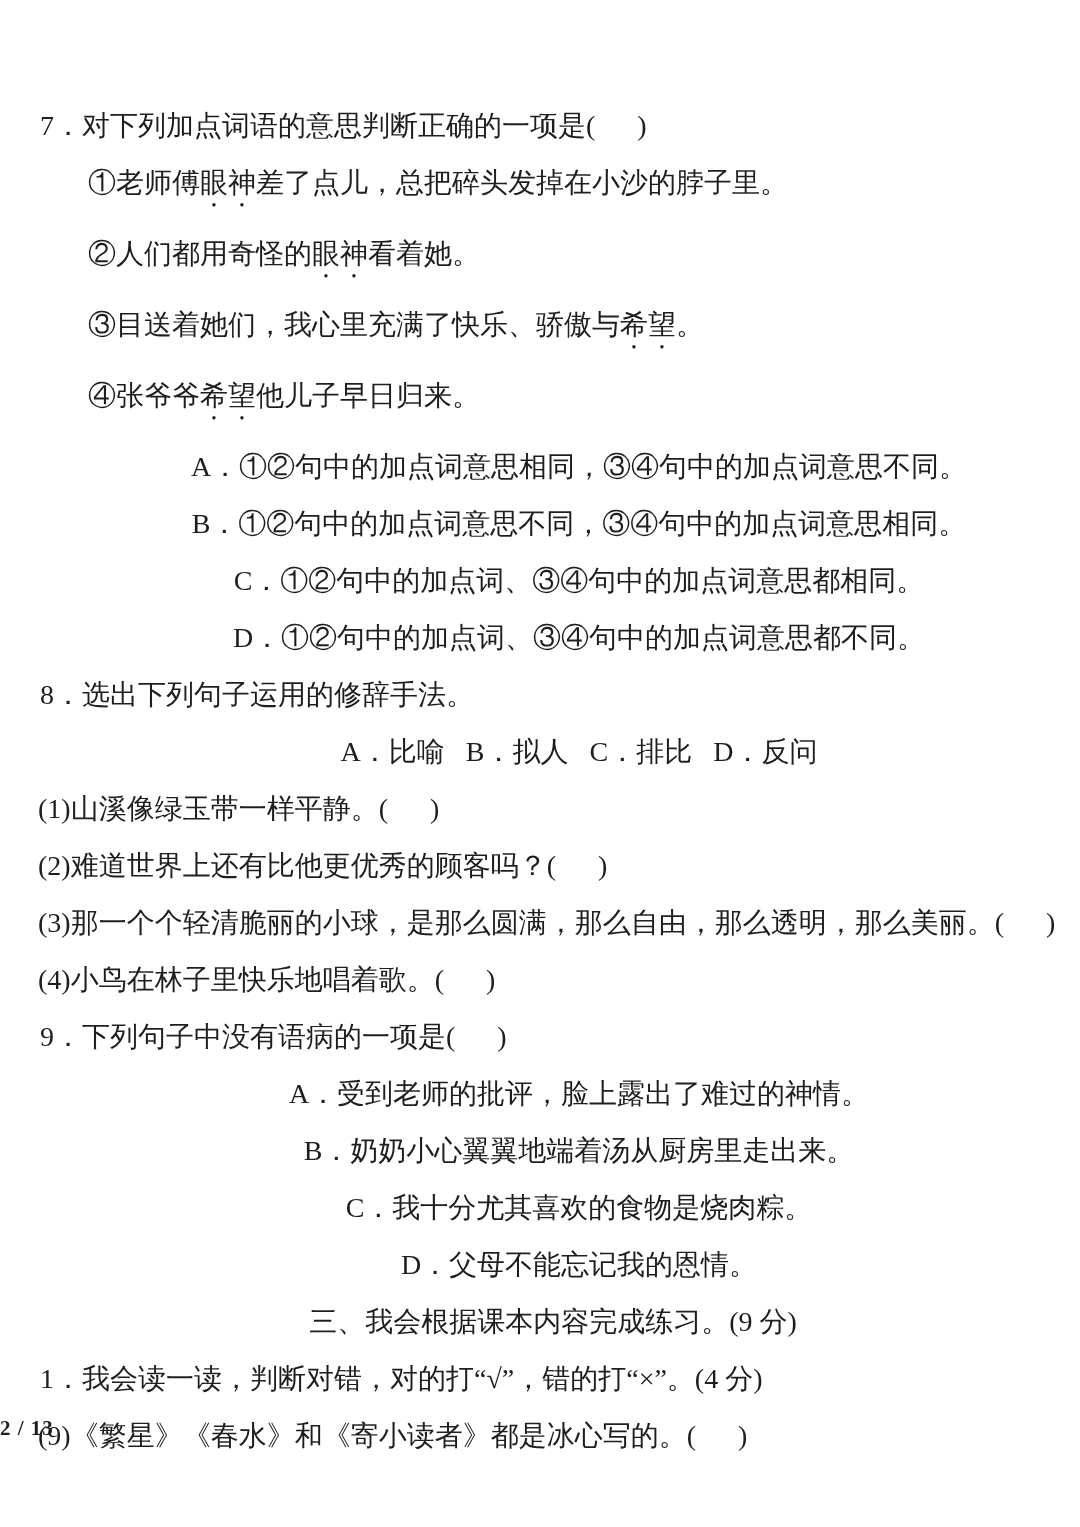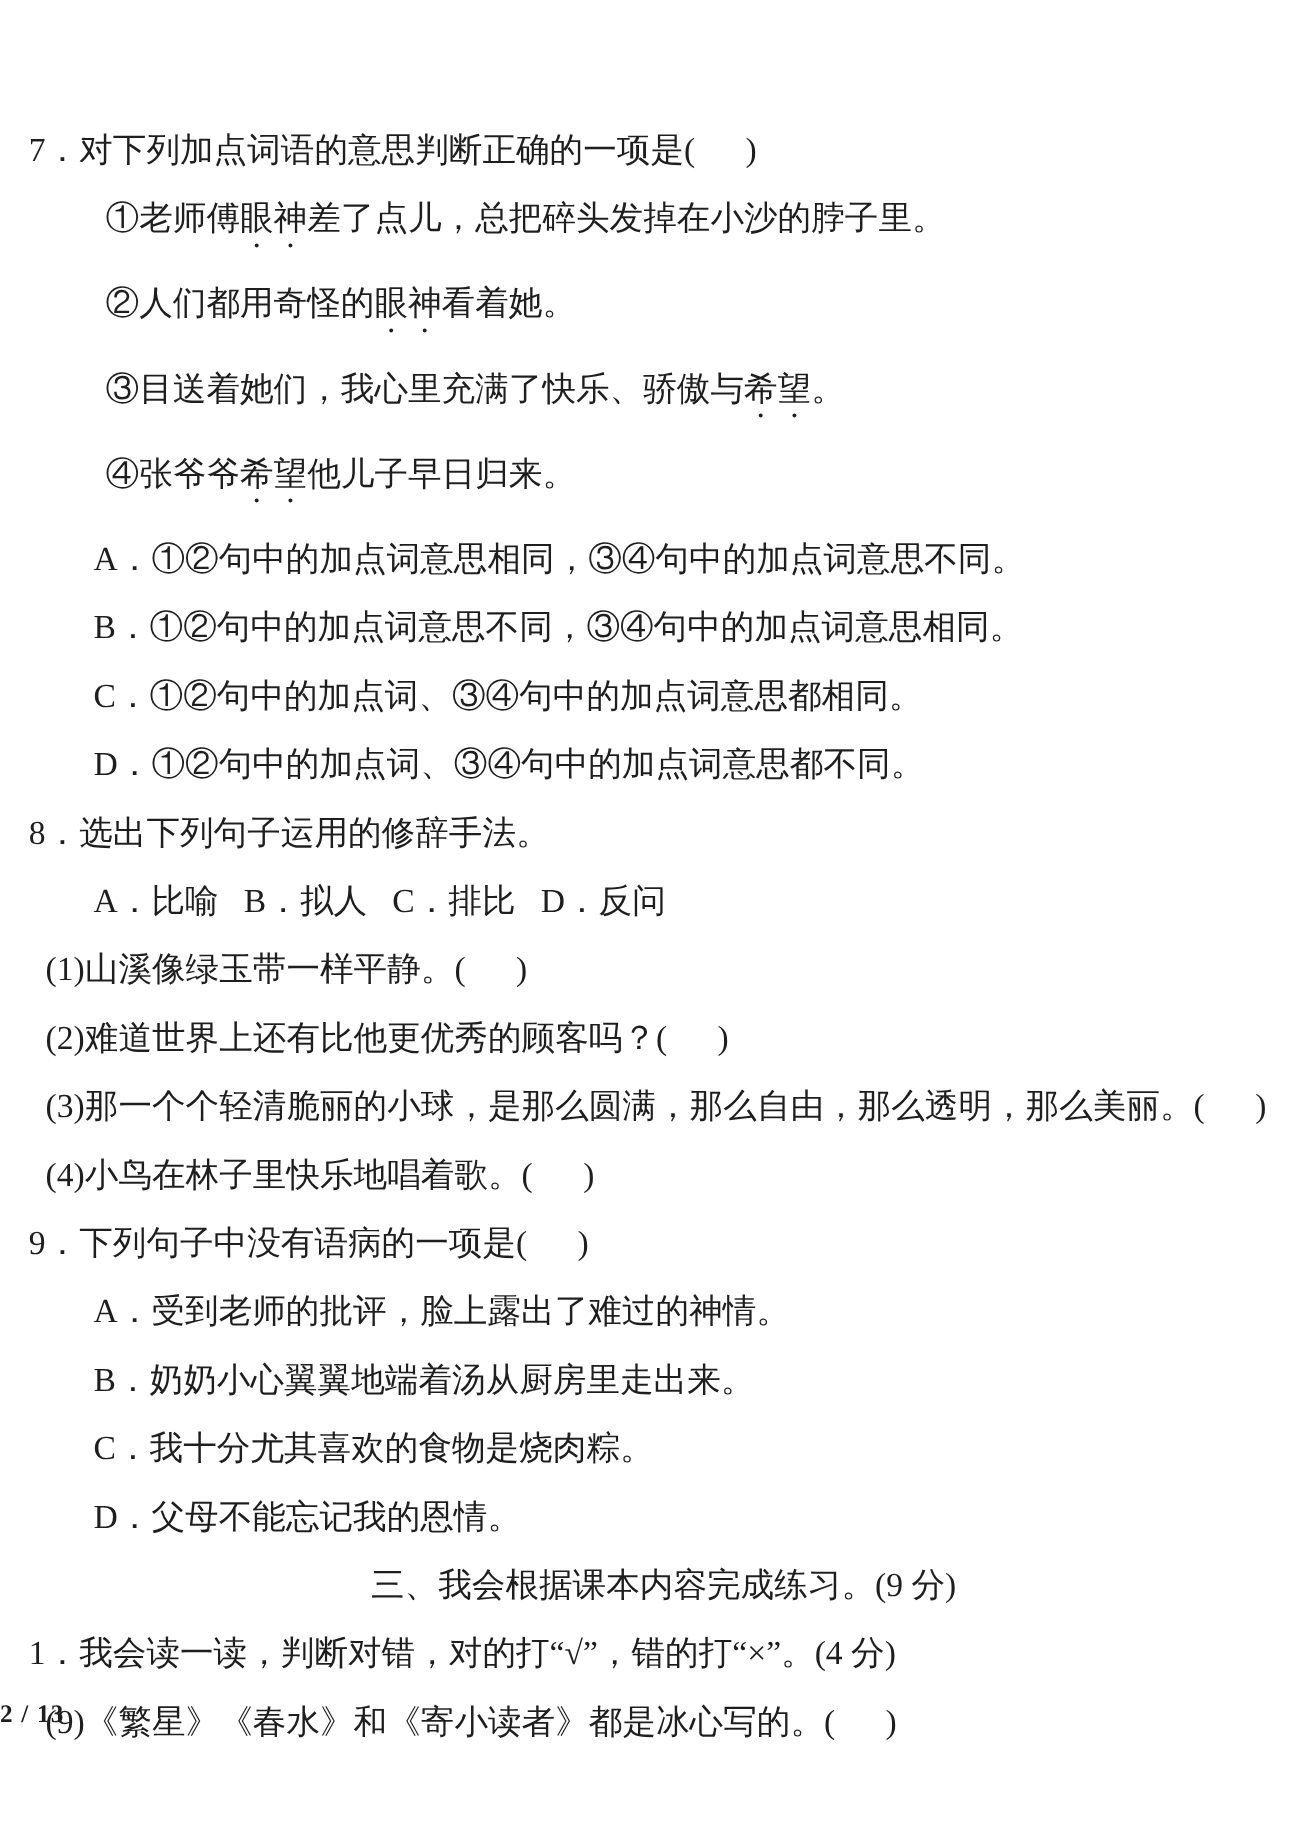--- a/index.html
+++ b/index.html
@@ -12,23 +12,23 @@
     font-family: "Liberation Serif", "DejaVu Serif", serif;
     overflow: hidden;
   }
   .content { padding-top: 110px; }
   p.line {
     margin: 0 0 25px 0;
     font-size: 28px;
     line-height: 32px;
     white-space: pre-wrap;
   }
-  .q-stem        { padding-left: 24px; }
+  .q-stem        { padding-left: 40px; }
   .sub-circ      { padding-left: 88px; }
-  .opt           { padding-left: 78px; }
+  .opt           { padding-left: 78px; text-align: center; }
   .sub-paren     { padding-left: 38px; }
   .section-title { padding-left: 26px; text-align: center; }
   .emph {
     -webkit-text-emphasis: filled dot #1e1e1e;
     -webkit-text-emphasis-position: under;
     text-emphasis: filled dot #1e1e1e;
     text-emphasis-position: under left;
     margin-top: 29px;
   }
   .footer {

